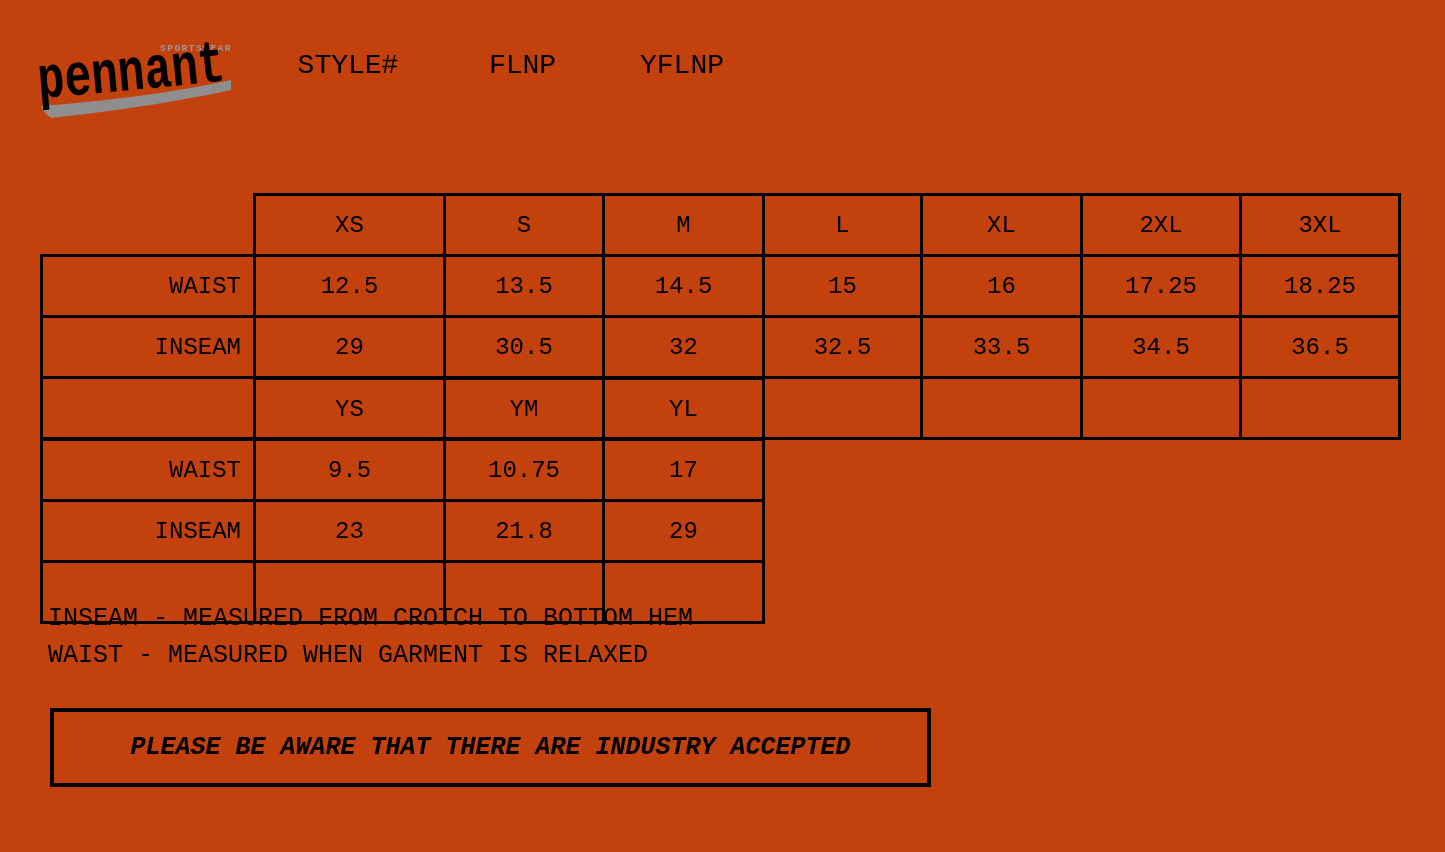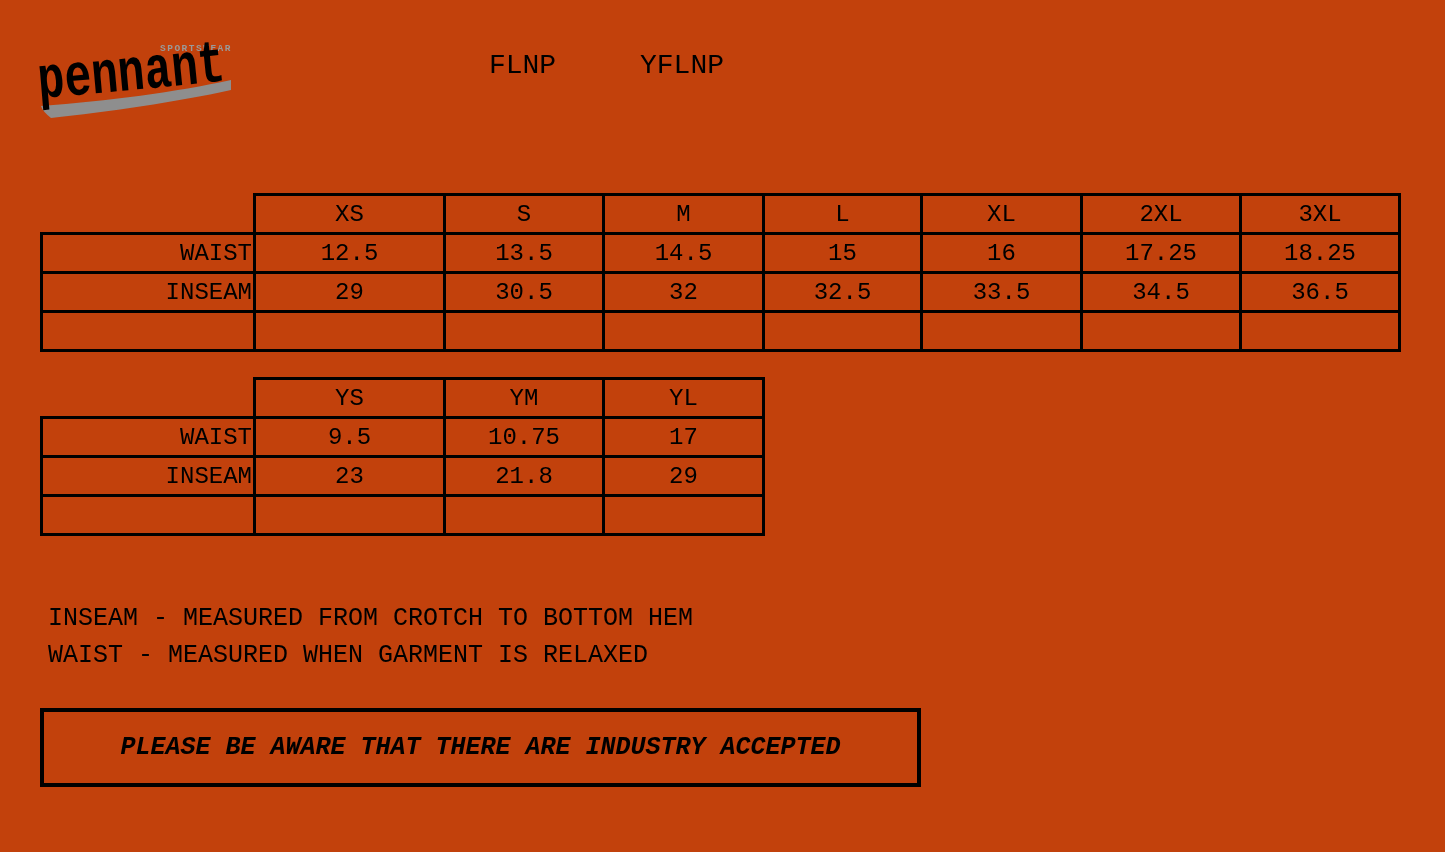--- a/index.html
+++ b/index.html
@@ -48,21 +48,21 @@
     left: 40px;
     border-collapse: collapse;
     table-layout: fixed;
   }
   #adult-table { top: 193px; width: 1358px; }
   #youth-table { top: 377px; width: 722px; }
 
   table.size-table td {
     border: 3px solid #000000;
     height: 34px;
-    padding: 1px;
+    padding: 12px;
     font-size: 24px;
     text-align: center;
     vertical-align: middle;
     overflow: hidden;
     white-space: nowrap;
     margin-top: 44px;
   }
   table.size-table td.corner { border: none; background: transparent; }
   table.size-table td.lbl { text-align: right; padding-left: 7px; }
 
@@ -72,21 +72,21 @@
     left: 48px;
     top: 600px;
     font-size: 25px;
     line-height: 37px;
     white-space: nowrap;
   }
 
   
   .notice-box {
     position: absolute;
-    left: 40px;
+    left: 50px;
     top: 708px;
     width: 881px;
     height: 79px;
     box-sizing: border-box;
     border: 4px solid #000000;
     display: flex;
     flex-direction: column;
     justify-content: center;
     align-items: center;
     text-align: center;
@@ -104,20 +104,21 @@
 
   <svg class="logo" viewBox="0 0 196 82" xmlns="http://www.w3.org/2000/svg">
     <text x="195" y="13" text-anchor="end" font-size="9.5" font-weight="bold" letter-spacing="1.5" fill="#9a9a9a">SPORTSWEAR</text>
     <path d="M4,68 C70,63 140,54 194,42 L194,52 C140,64 70,74 14,80 C9,76 5,72 4,68 Z" fill="#8e8e8e"></path>
     <path id="brandArc" d="M2,60 Q100,52 194,42" fill="none"></path>
     <text font-size="60" font-weight="bold" fill="#000000">
       <textPath href="#brandArc" textLength="188" lengthAdjust="spacingAndGlyphs">pennant</textPath>
     </text>
   </svg>
 
+  <div class="style-label pos-style">STYLE#</div>
   <div class="style-label pos-adult">FLNP</div>
   <div class="style-label pos-youth">YFLNP</div>
 
 
   <table class="size-table" id="adult-table">
     <colgroup>
       <col style="width:213px">
         <col style="width:190px">
         <col style="width:159px">
         <col style="width:160px">

